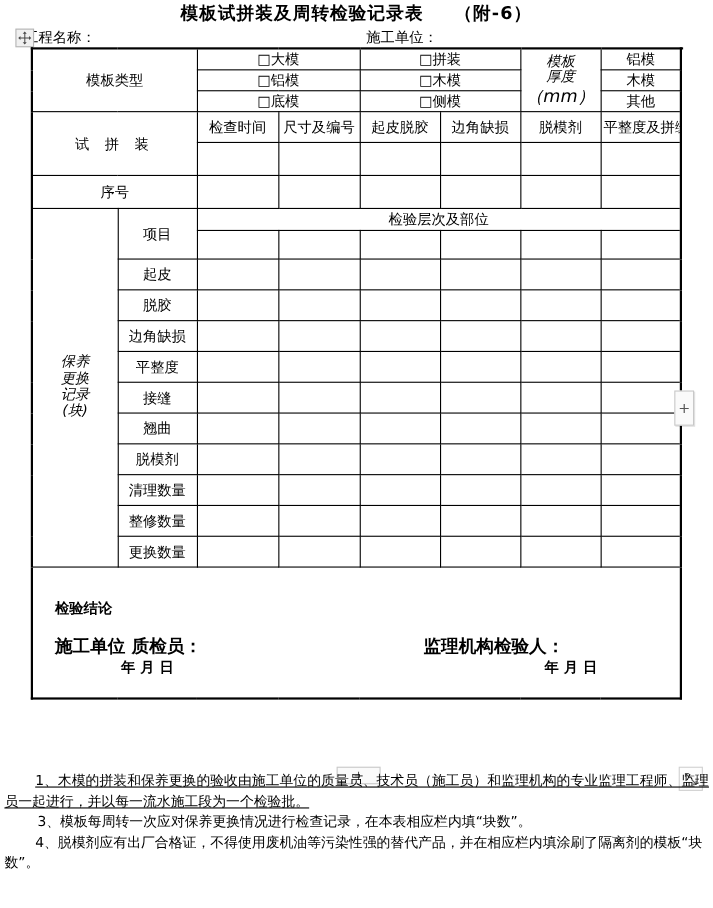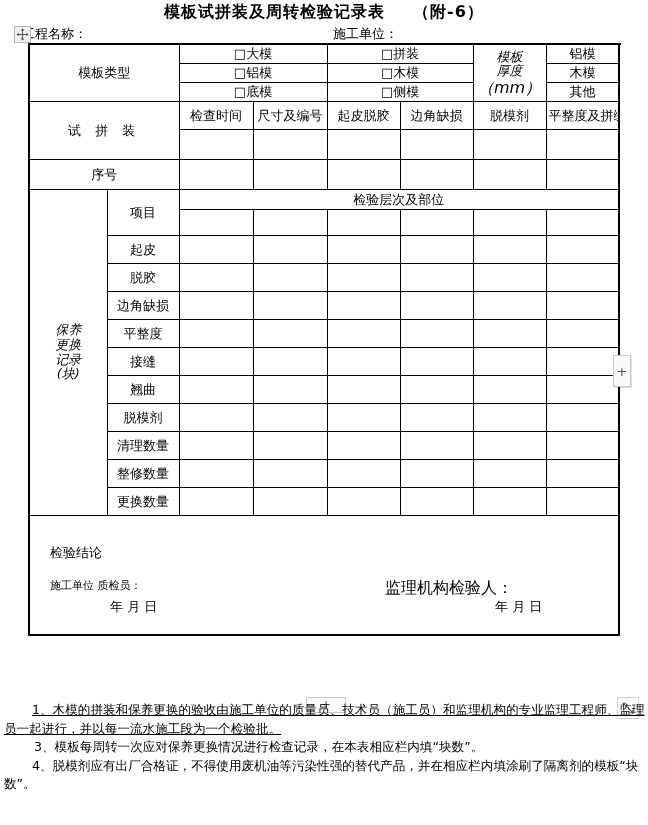--- a/index.html
+++ b/index.html
@@ -312,23 +312,23 @@
       <td></td>
       <td></td>
       <td></td>
       <td></td>
       <td></td>
       <td class="outer-r"></td>
     </tr>
 
     <tr style="height:118px">
       <td class="outer-l outer-r outer-b" colspan="8" style="text-align:left;vertical-align:top;padding:0;">
-        <div style="position:relative;height:118px;">
+        <div style="position:relative;height:118px;font-weight:bold;">
           <div style="position:absolute;left:20px;top:28px;font-size:13px;">检验结论</div>
-          <div style="position:absolute;left:20px;top:62px;font-size:11px;white-space:nowrap;">施工单位 质检员：</div>
+          <div style="position:absolute;left:20px;top:62px;font-size:16px;white-space:nowrap;">施工单位 质检员：</div>
           <div style="position:absolute;left:355px;top:62px;font-size:16px;white-space:nowrap;">监理机构检验人：</div>
           <div style="position:absolute;left:80px;top:82px;font-size:13px;white-space:nowrap;">年   月   日</div>
           <div style="position:absolute;left:465px;top:82px;font-size:13px;white-space:nowrap;">年   月   日</div>
         </div>
       </td>
     </tr>
   </tbody>
     </table>
 
   <div class="plus-right">+</div>

